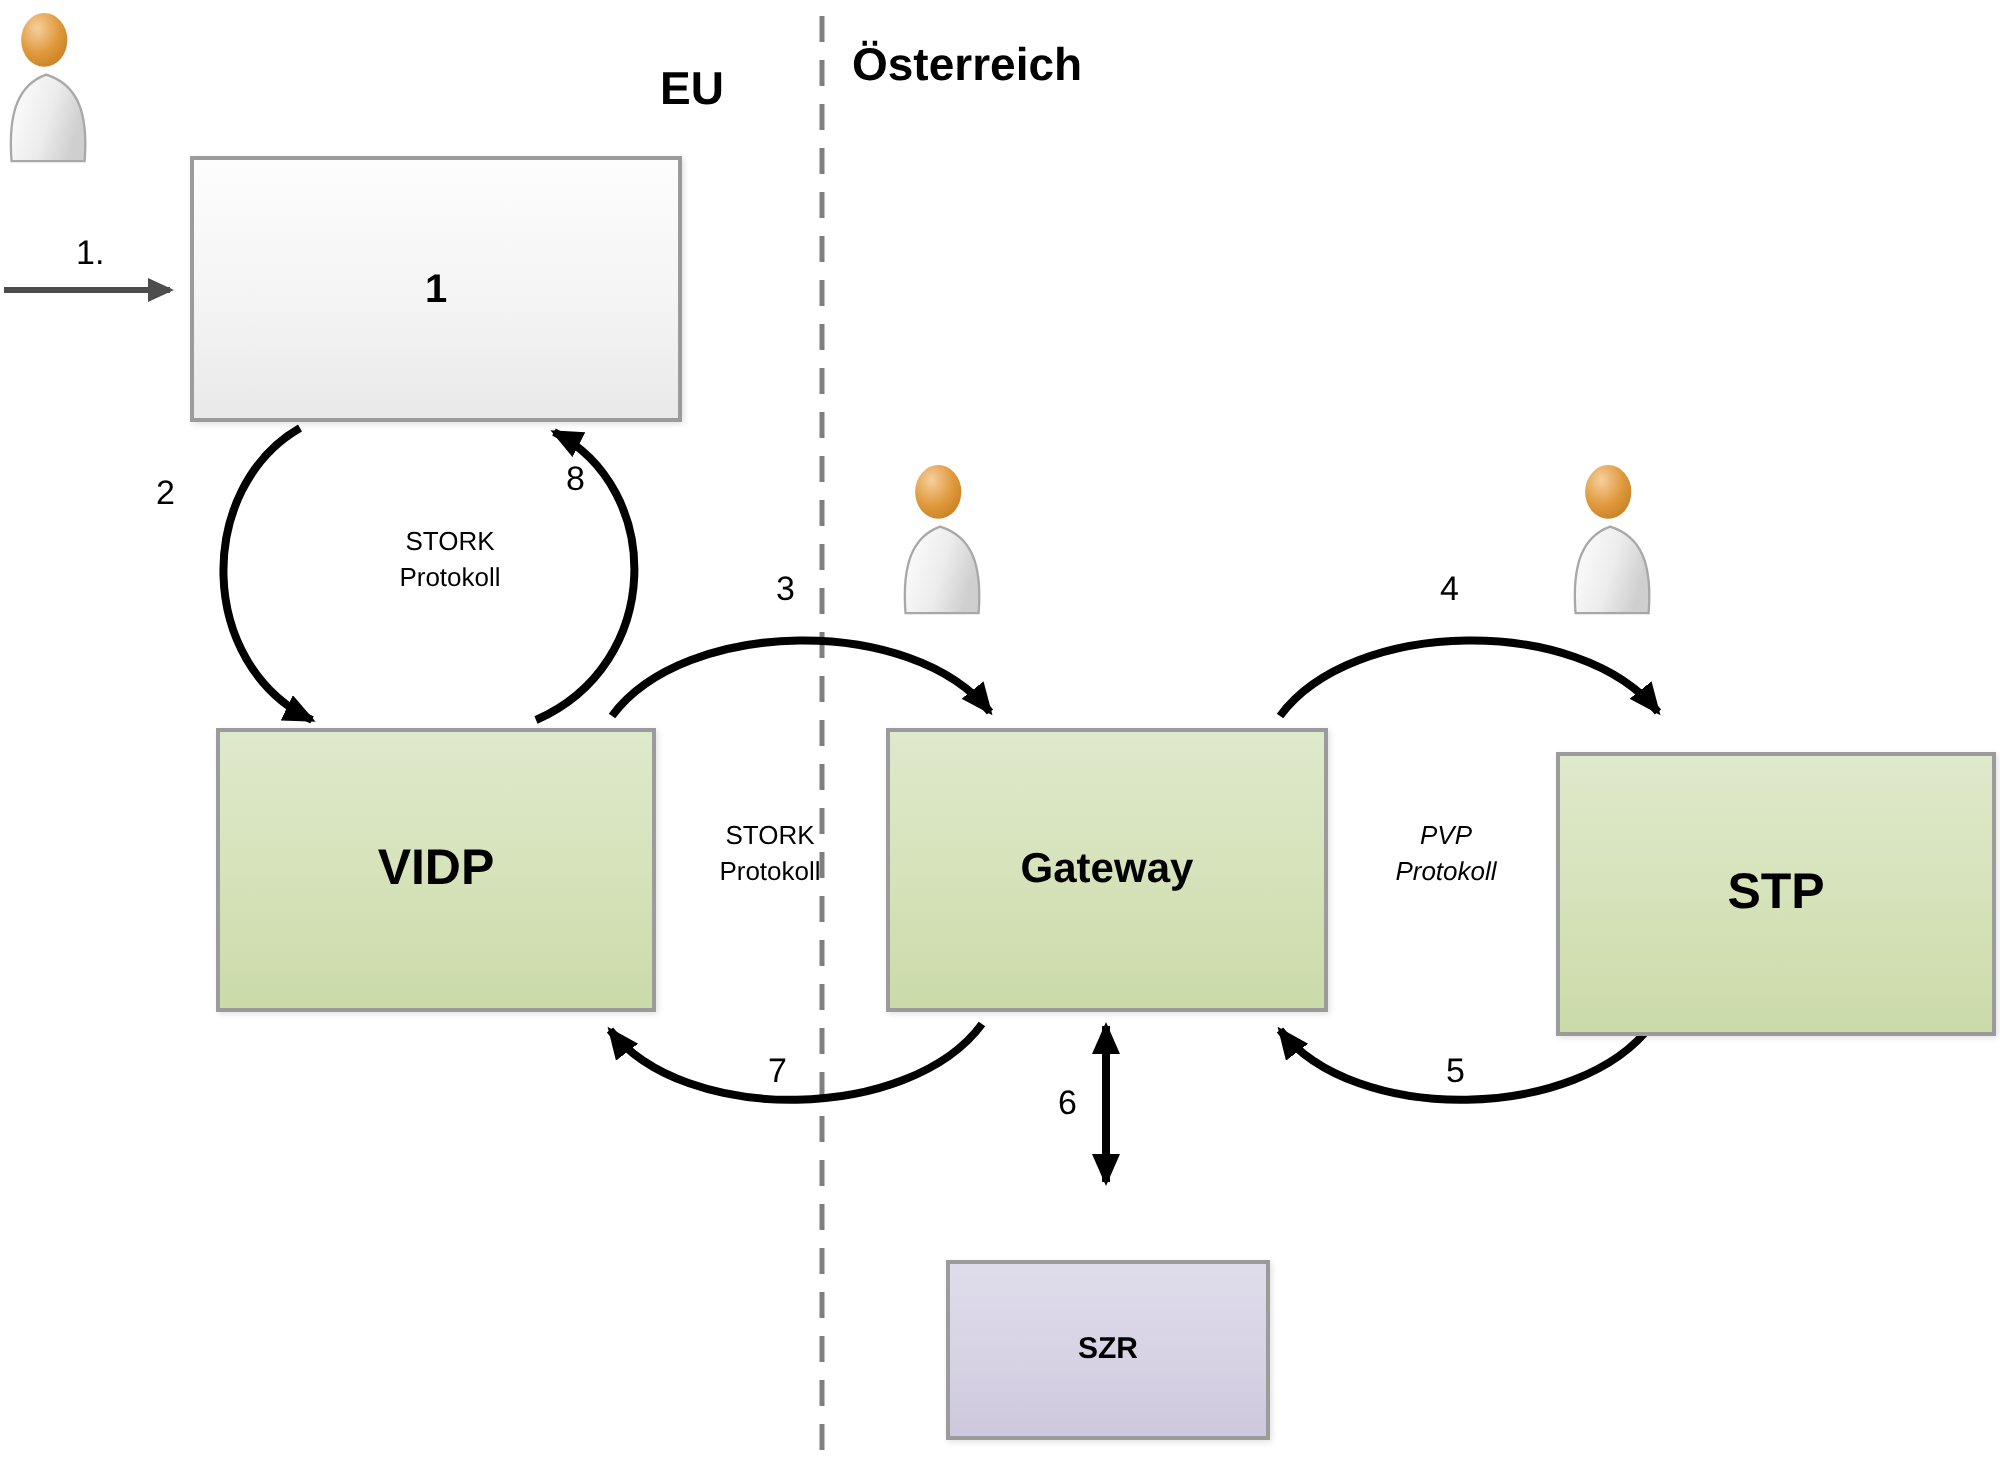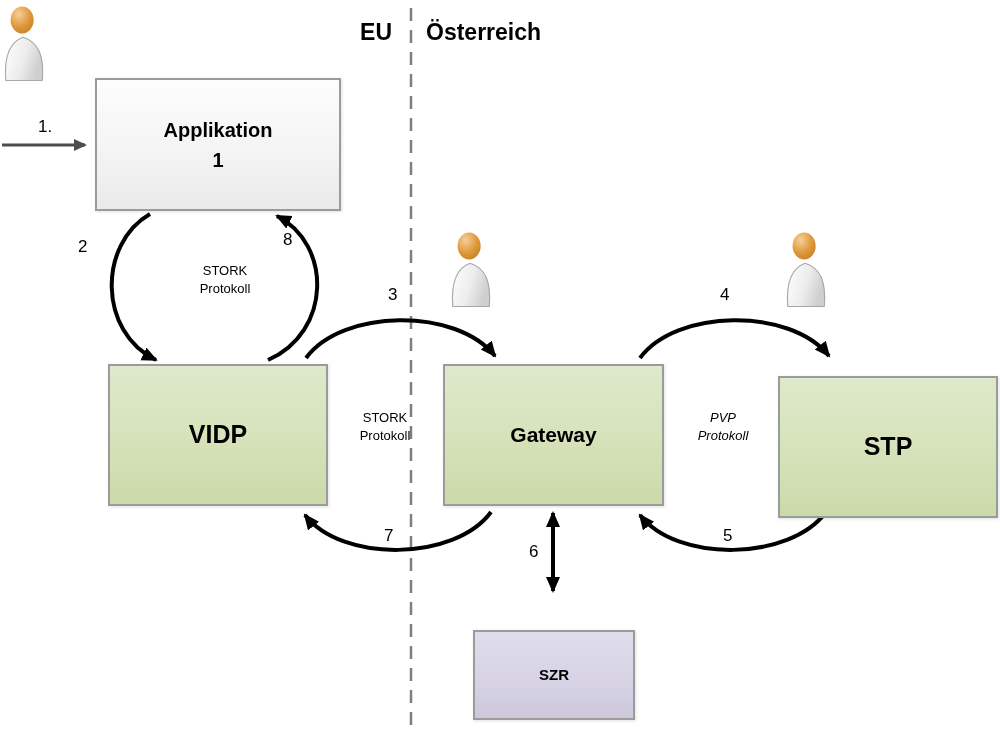--- a/index.html
+++ b/index.html
@@ -8,21 +8,21 @@
     width: 1000px; height: 734px;
     position: relative;
     overflow: hidden;
     font-family: "Liberation Sans", sans-serif;
     color: #000;
   }
   .stage { position: absolute; left: 0; top: 0; width: 1000px; height: 734px; }
 
   
   .hdr { position: absolute; top: 19px; font-size: 23px; font-weight: bold; text-align: center; }
-  .hdr-eu { left: 300px; width: 92px; text-align: right; }
+  .hdr-eu { left: 300px; width: 92px; text-align: center; margin-top: 12px; }
   .hdr-at { left: 426px; }
 
   
   .node {
     position: absolute;
     display: flex; flex-direction: column;
     align-items: center; justify-content: center;
     text-align: center;
     font-weight: bold;
     border: 2px solid #9b9b9b;
@@ -126,21 +126,20 @@
 <svg class="person person-2" width="50" height="78" viewBox="0 0 52 80">
   <ellipse cx="23" cy="15" rx="12" ry="14" fill="url(#headGrad)"></ellipse>
   <path d="M6,78 C4,52 10,38 24,33 C40,38 46,52 44,78 Z" fill="url(#bodyGrad)" stroke="#a8a8a8" stroke-width="1.2"></path>
 </svg>
 <svg class="person person-3" width="50" height="78" viewBox="0 0 52 80">
   <ellipse cx="23" cy="15" rx="12" ry="14" fill="url(#headGrad)"></ellipse>
   <path d="M6,78 C4,52 10,38 24,33 C40,38 46,52 44,78 Z" fill="url(#bodyGrad)" stroke="#a8a8a8" stroke-width="1.2"></path>
 </svg>
 
 <div class="node node-app">
-  <span>Applikation</span>
   <span>1</span>
 </div>
 
 <div class="node node-green node-vidp">
   <span>VIDP</span>
 </div>
 
 <div class="node node-green node-gw">
   <span>Gateway</span>
 </div>

